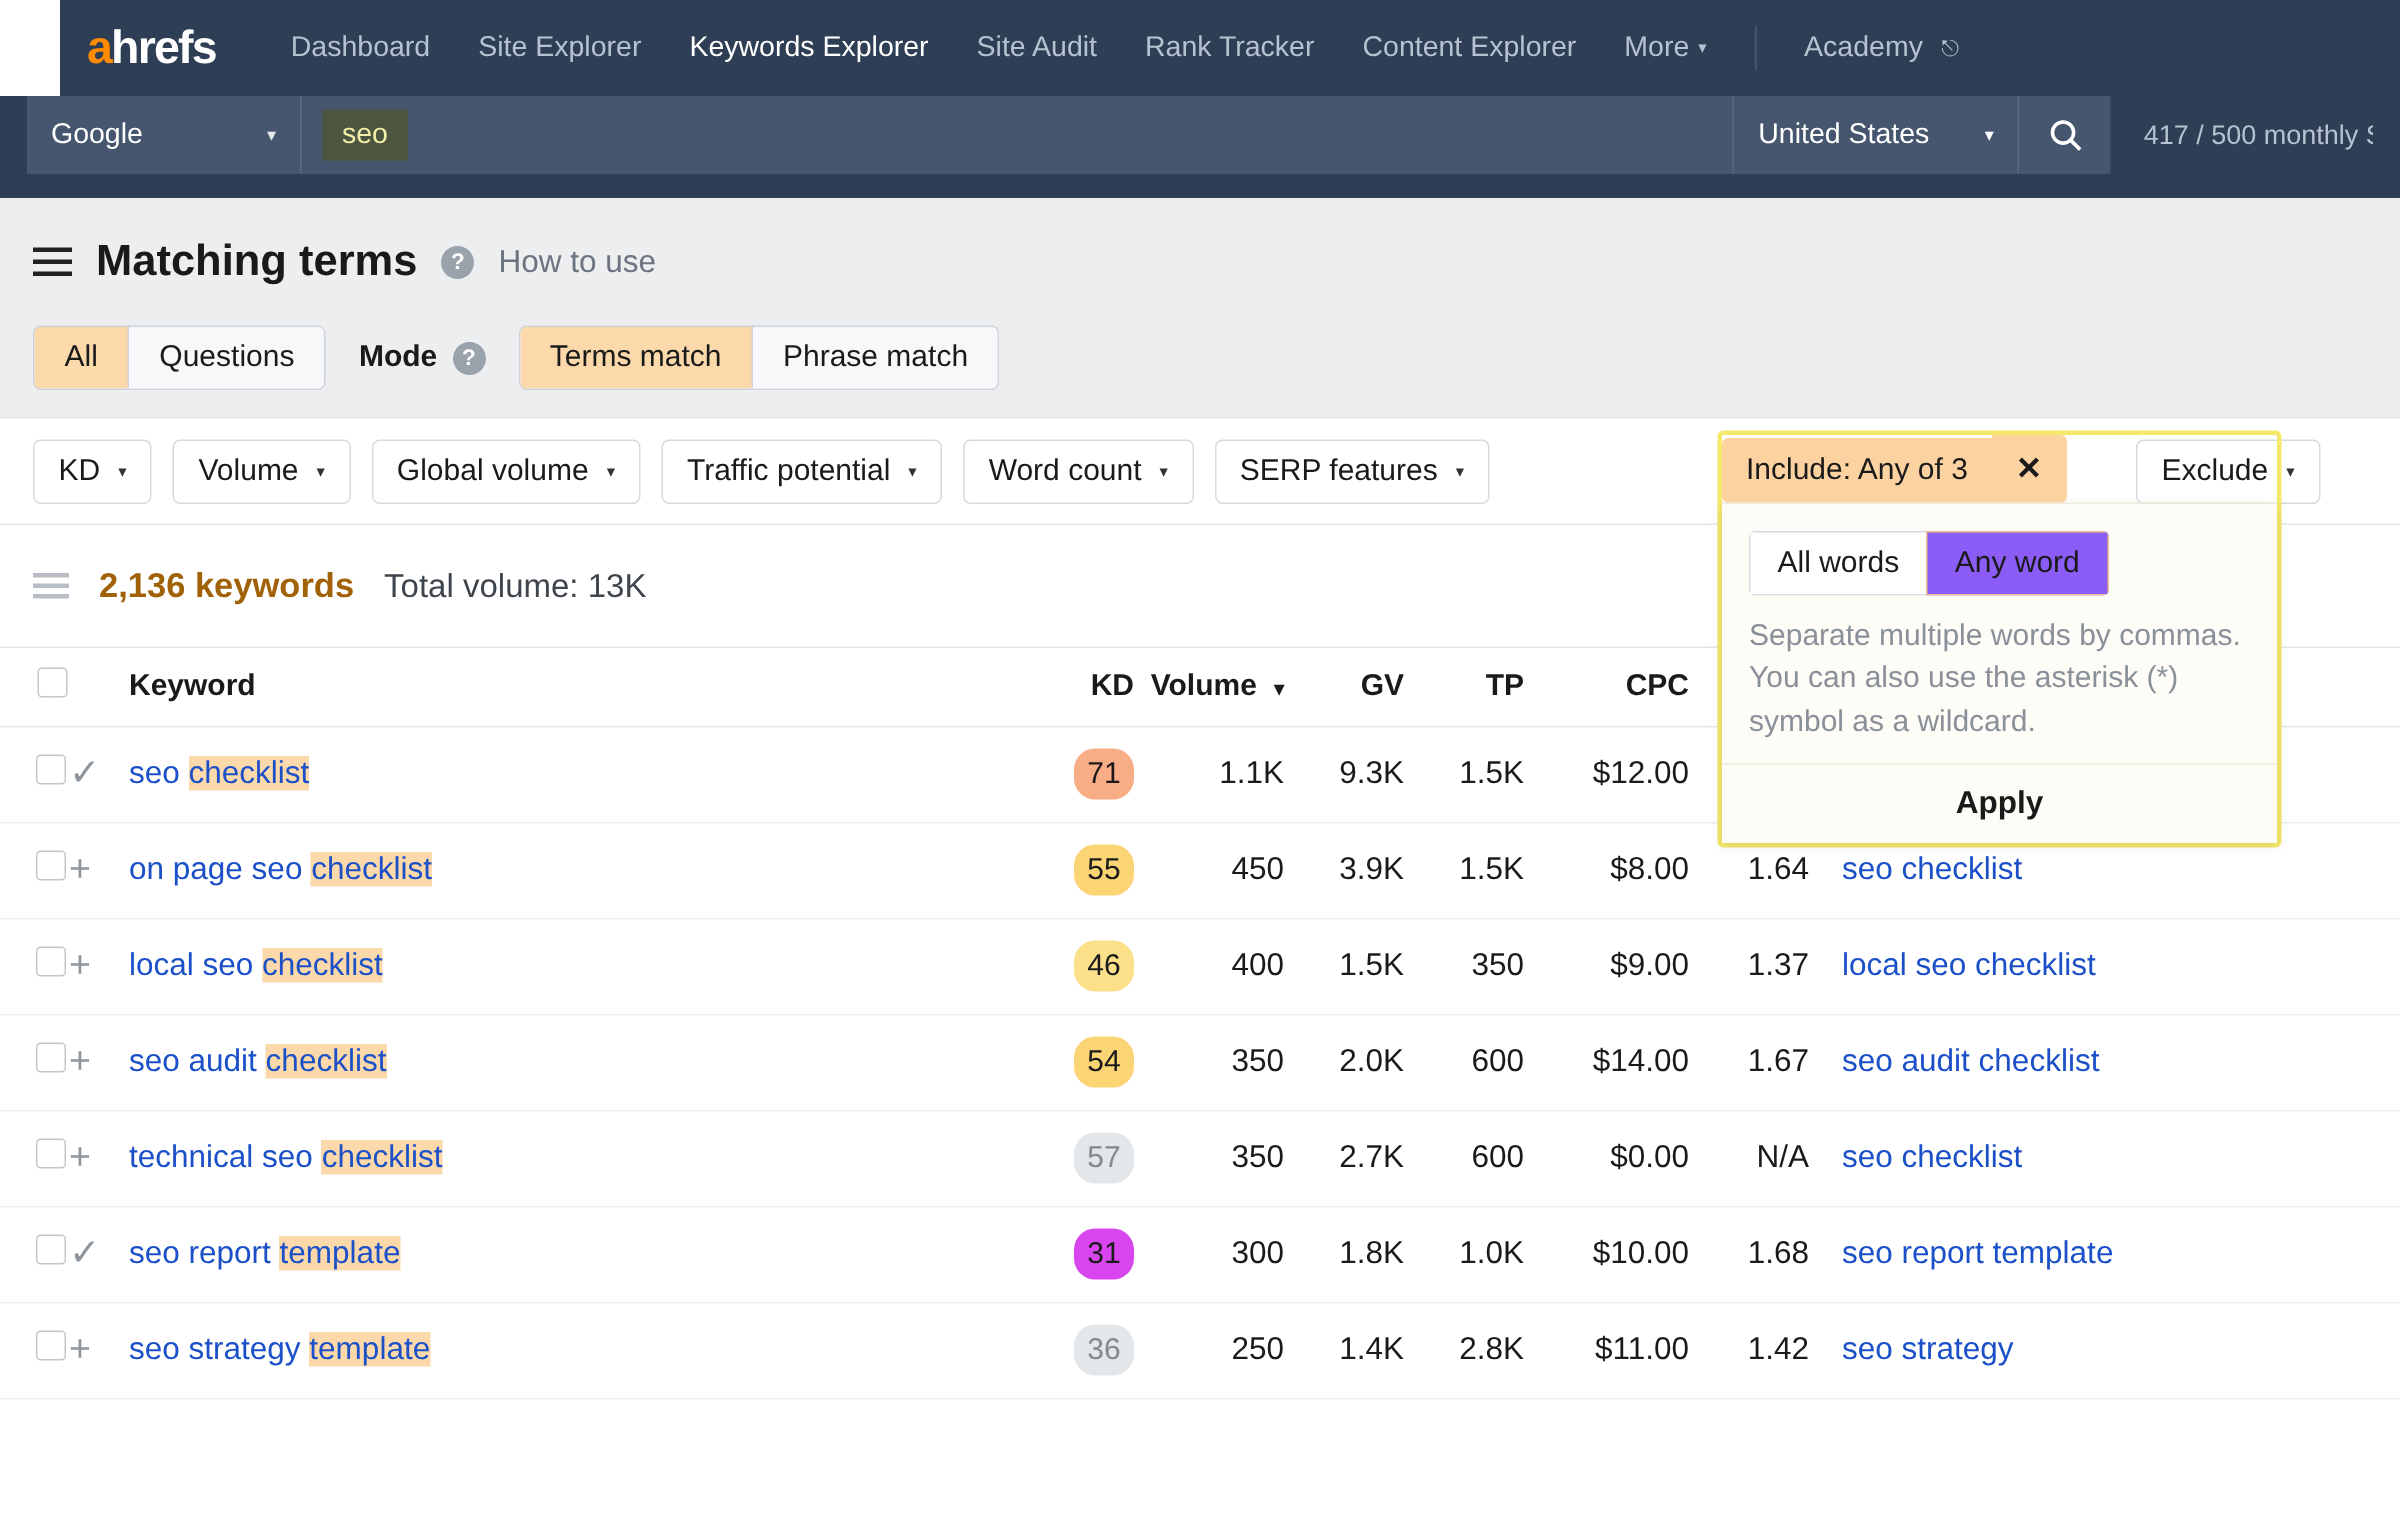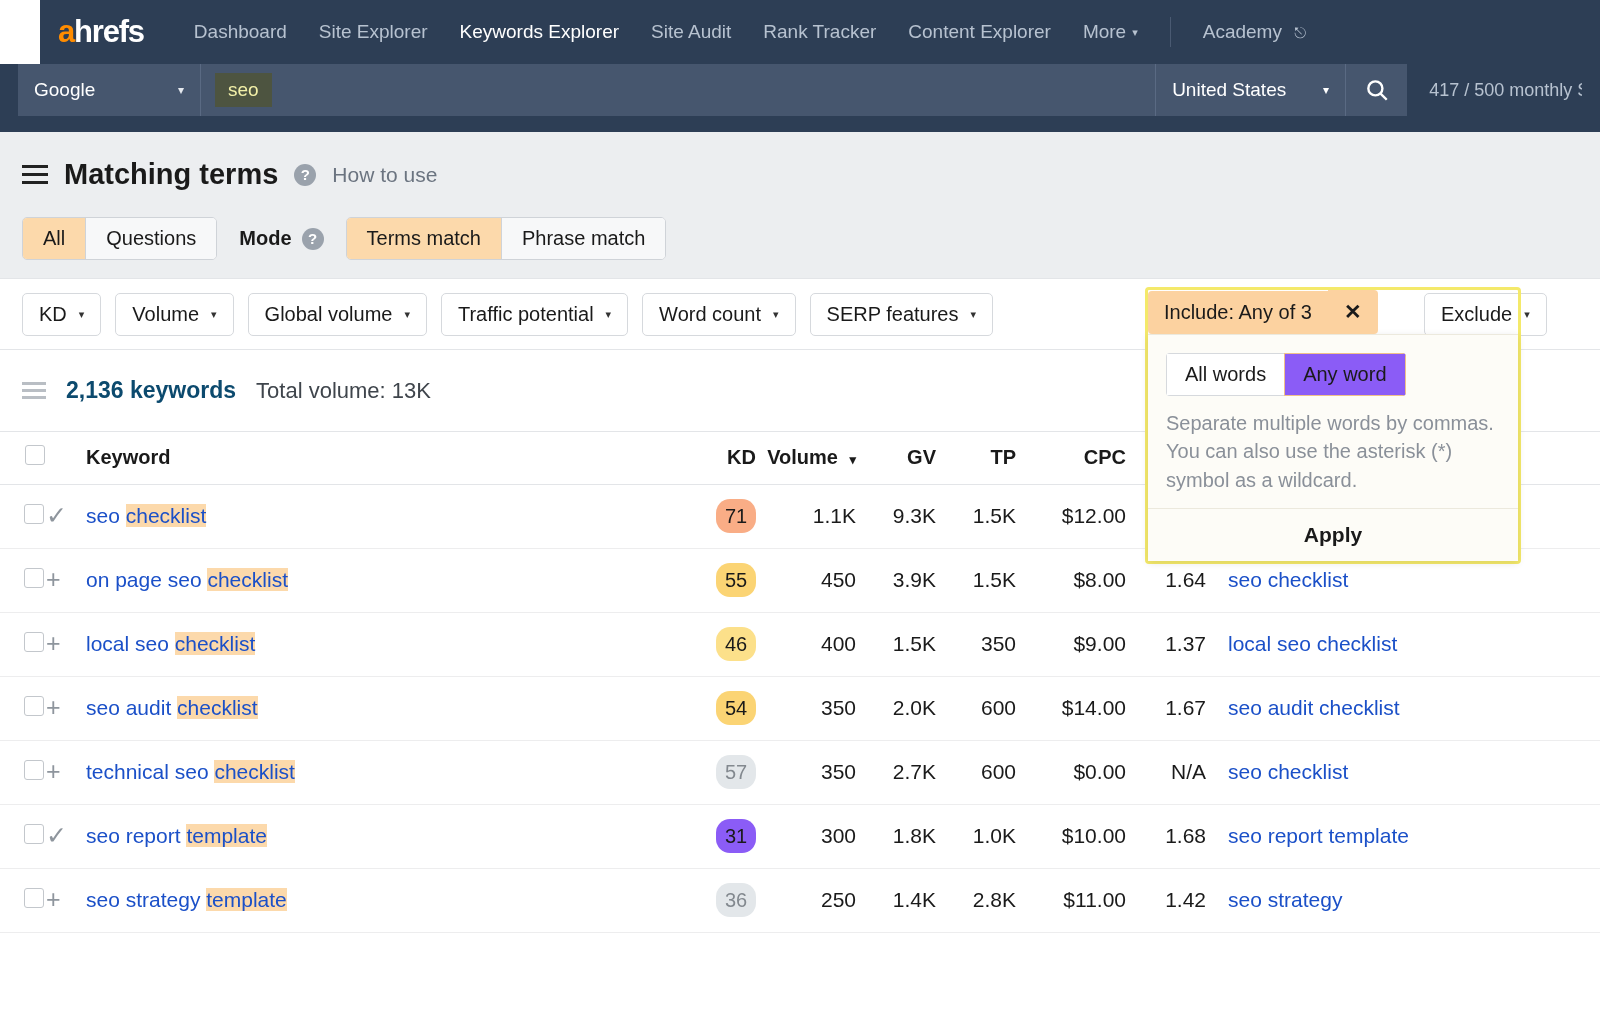--- a/index.html
+++ b/index.html
@@ -175,21 +175,21 @@
   }
 
   
   .tbl-summary {
     height: 82px; display: flex; align-items: center; gap: 20px;
     padding: 0 22px; background: #fff;
     border-bottom: 1px solid #e3e5e8;
   }
   .burger-sm { display: inline-flex; flex-direction: column; gap: 4px; cursor: pointer; }
   .burger-sm i { display: block; width: 24px; height: 3px; background: #b9bec4; }
-  .kw-count { font-size: 23px; font-weight: 700; color: #0c4a6e; }
+  .kw-count { font-size: 23px; font-weight: 700; color: #a16207; }
   .tot-vol { font-size: 22px; color: #3f454c; }
 
   
   .tbl { width: 100%; border-collapse: collapse; }
   .tbl th, .tbl td { padding: 0; }
   .tbl thead th {
     font-size: 20px; font-weight: 700; color: #1a1a1a;
     height: 52px; vertical-align: middle;
     border-bottom: 1px solid #e3e5e8;
     white-space: nowrap;
@@ -206,21 +206,21 @@
   .kwlink { color: #1b50c8; font-size: 21px; cursor: pointer; }
   .hl { background: #fcd9ab; }
   .kd-badge {
     display: inline-flex; align-items: center; justify-content: center;
     width: 40px; height: 34px; border-radius: 14px;
     font-size: 20px; color: #1a1a1a;
   }
   .kd-red { background: #f9ad86; }
   .kd-orange { background: #fbd474; }
   .kd-yellow { background: #fce08a; }
-  .kd-lime { background: #8b5cf6; }
+  .kd-lime { background: #d946ef; }
   .kd-gray { background: #e3e7ea; color: #83898f; }
   .na { color: #a8adb3; }
   .parent-link { color: #1b50c8; font-size: 21px; cursor: pointer; padding-left: 22px; }
 
   
   .col-cb   { width: 46px;  padding-left: 24px !important; }
   .col-ic   { width: 40px; }
   .col-kw   { width: 600px; }
   .col-kd   { width: 70px; }
   .col-vol  { width: 100px; }

